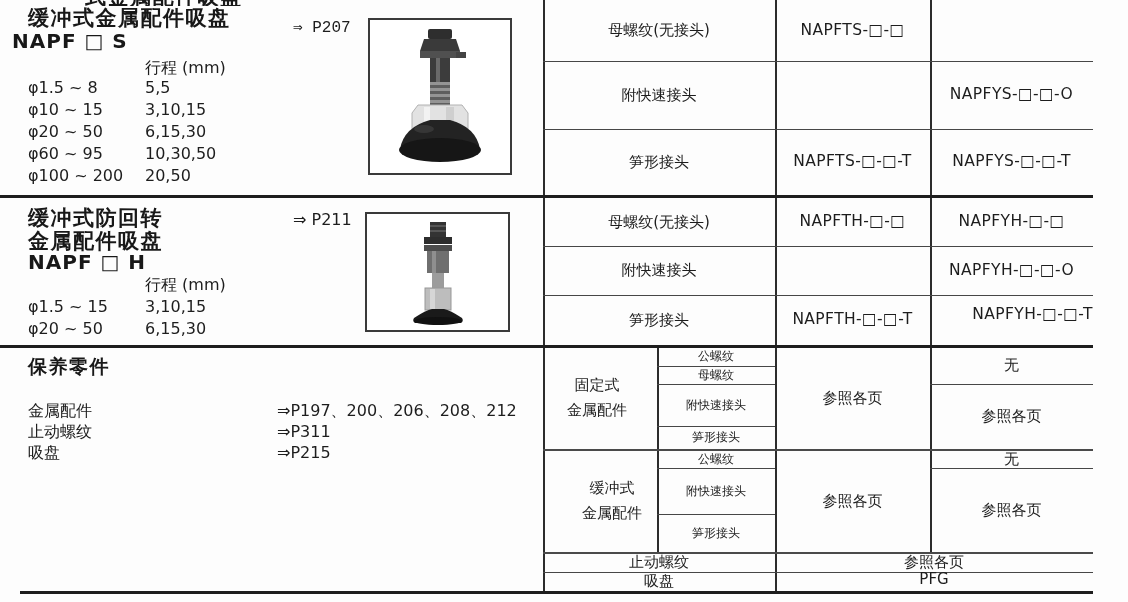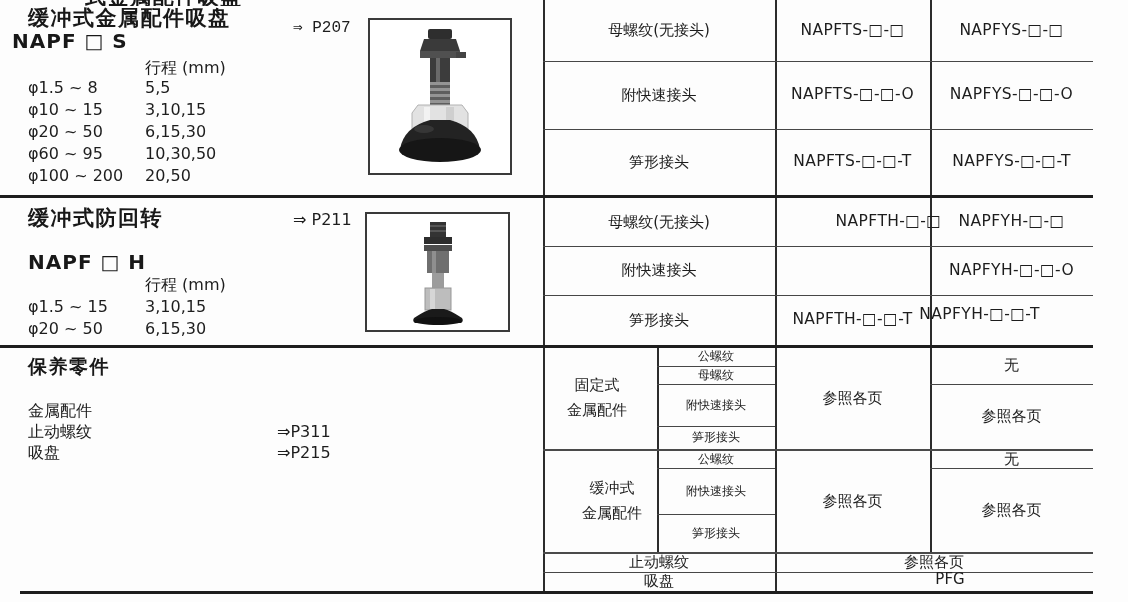--- a/index.html
+++ b/index.html
@@ -65,20 +65,21 @@
   <div class="lft body16" style="left:28px;top:100px;">φ10 ~ 15</div>
   <div class="lft body16" style="left:145px;top:100px;">3,10,15</div>
   <div class="lft body16" style="left:28px;top:122px;">φ20 ~ 50</div>
   <div class="lft body16" style="left:145px;top:122px;">6,15,30</div>
   <div class="lft body16" style="left:28px;top:144px;">φ60 ~ 95</div>
   <div class="lft body16" style="left:145px;top:144px;">10,30,50</div>
   <div class="lft body16" style="left:28px;top:166px;">φ100 ~ 200</div>
   <div class="lft body16" style="left:145px;top:166px;">20,50</div>
 
   <div class="lft title" style="left:28px;top:204px;">缓冲式防回转</div>
+  <div class="lft title" style="left:28px;top:227px;">金属配件吸盘</div>
   <div class="lft model" style="left:28px;top:250px;">NAPF □ H</div>
   <div class="lft body16" style="left:293px;top:210px;">⇒ P211</div>
 
   <div class="photo-box" style="left:365px;top:212px;width:141px;height:116px;">
     <svg width="120" height="106" viewBox="0 0 120 106">
       <rect x="52" y="3" width="16" height="15" fill="#333"></rect>
       <rect x="52" y="6" width="16" height="2" fill="#555"></rect>
       <rect x="52" y="11" width="16" height="2" fill="#555"></rect>
       <rect x="46" y="18" width="28" height="7" fill="#2d2d2d"></rect>
       <rect x="46" y="26" width="28" height="6" fill="#4c4c4c"></rect>
@@ -93,20 +94,21 @@
   </div>
 
   <div class="lft body16" style="left:145px;top:275px;">行程 (mm)</div>
   <div class="lft body16" style="left:28px;top:297px;">φ1.5 ~ 15</div>
   <div class="lft body16" style="left:145px;top:297px;">3,10,15</div>
   <div class="lft body16" style="left:28px;top:319px;">φ20 ~ 50</div>
   <div class="lft body16" style="left:145px;top:319px;">6,15,30</div>
 
   <div class="lft sec-title" style="left:28px;top:354px;">保养零件</div>
   <div class="lft body16" style="left:28px;top:401px;">金属配件</div>
+  <div class="lft body16" style="left:277px;top:401px;">⇒P197、200、206、208、212</div>
   <div class="lft body16" style="left:28px;top:422px;">止动螺纹</div>
   <div class="lft body16" style="left:277px;top:422px;">⇒P311</div>
   <div class="lft body16" style="left:28px;top:443px;">吸盘</div>
   <div class="lft body16" style="left:277px;top:443px;">⇒P215</div>
 
   <div class="vline" style="left:543px;top:0;height:593px;"></div>
   <div class="vline" style="left:775px;top:0;height:593px;"></div>
   <div class="vline" style="left:930px;top:0;height:554px;"></div>
   <div class="vline" style="left:657px;top:347px;height:207px;"></div>
 
@@ -123,40 +125,38 @@
   <div class="hmed" style="left:543px;top:449px;width:550px;"></div>
   <div class="hthin" style="left:657px;top:468px;width:118px;"></div>
   <div class="hthin" style="left:930px;top:468px;width:163px;"></div>
   <div class="hthin" style="left:657px;top:514px;width:118px;"></div>
   <div class="hmed" style="left:543px;top:552px;width:550px;"></div>
   <div class="hthin" style="left:543px;top:572px;width:550px;"></div>
   <div class="hthick" style="left:20px;top:591px;width:1073px;"></div>
 
   <div class="cell t15" style="left:543px;top:0;width:232px;height:61px;">母螺纹(无接头)</div>
   <div class="cell pn" style="left:775px;top:0;width:155px;height:61px;">NAPFTS-□-□</div>
-  <div class="cell pn" style="left:930px;top:0;width:163px;height:61px;">NAPFYS-□-□</div>
 
   <div class="cell t15" style="left:543px;top:61px;width:232px;height:68px;">附快速接头</div>
-  <div class="cell pn" style="left:775px;top:61px;width:155px;height:68px;">NAPFTS-□-□-O</div>
   <div class="cell pn" style="left:930px;top:61px;width:163px;height:68px;">NAPFYS-□-□-O</div>
 
   <div class="cell t15" style="left:543px;top:129px;width:232px;height:66px;">笋形接头</div>
   <div class="cell pn" style="left:775px;top:129px;width:155px;height:66px;">NAPFTS-□-□-T</div>
   <div class="cell pn" style="left:930px;top:129px;width:163px;height:66px;">NAPFYS-□-□-T</div>
 
   <div class="cell t15" style="left:543px;top:198px;width:232px;height:48px;">母螺纹(无接头)</div>
-  <div class="cell pn" style="left:775px;top:198px;width:155px;height:48px;padding-left:36px;">NAPFTH-□-□</div>
+  <div class="cell pn" style="left:775px;top:198px;width:155px;height:48px;">NAPFTH-□-□</div>
   <div class="cell pn" style="left:930px;top:198px;width:163px;height:48px;">NAPFYH-□-□</div>
 
   <div class="cell t15" style="left:543px;top:246px;width:232px;height:49px;">附快速接头</div>
   <div class="cell pn" style="left:930px;top:246px;width:163px;height:49px;">NAPFYH-□-□-O</div>
 
   <div class="cell t15" style="left:543px;top:295px;width:232px;height:50px;">笋形接头</div>
   <div class="cell pn" style="left:775px;top:295px;width:155px;height:50px;">NAPFTH-□-□-T</div>
-  <div class="cell pn" style="left:898px;top:295px;width:163px;height:40px;">NAPFYH-□-□-T</div>
+  <div class="cell pn" style="left:951px;top:295px;width:163px;height:40px;">NAPFYH-□-□-T</div>
 
   <div class="cell t15" style="left:543px;top:347px;width:108px;height:102px;flex-direction:column;line-height:1.7;">
     <span>固定式</span>
     <span>金属配件</span>
   </div>
   <div class="cell t14" style="left:657px;top:347px;width:118px;height:19px;">公螺纹</div>
   <div class="cell t14" style="left:657px;top:366px;width:118px;height:18px;">母螺纹</div>
   <div class="cell t14" style="left:657px;top:384px;width:118px;height:42px;">附快速接头</div>
   <div class="cell t14" style="left:657px;top:426px;width:118px;height:23px;">笋形接头</div>
   <div class="cell t15" style="left:775px;top:347px;width:155px;height:102px;">参照各页</div>
@@ -170,15 +170,15 @@
   <div class="cell t14" style="left:657px;top:450px;width:118px;height:18px;">公螺纹</div>
   <div class="cell t14" style="left:657px;top:468px;width:118px;height:46px;">附快速接头</div>
   <div class="cell t14" style="left:657px;top:514px;width:118px;height:38px;">笋形接头</div>
   <div class="cell t15" style="left:775px;top:450px;width:155px;height:102px;">参照各页</div>
   <div class="cell t15" style="left:930px;top:450px;width:163px;height:18px;">无</div>
   <div class="cell t15" style="left:930px;top:468px;width:163px;height:84px;">参照各页</div>
 
   <div class="cell t15" style="left:543px;top:553px;width:232px;height:19px;">止动螺纹</div>
   <div class="cell t15" style="left:775px;top:553px;width:318px;height:19px;">参照各页</div>
   <div class="cell t15" style="left:543px;top:572px;width:232px;height:19px;">吸盘</div>
-  <div class="cell t15" style="left:775px;top:572px;width:318px;height:14px;margin-left:16px;">PFG</div>
+  <div class="cell t15" style="left:775px;top:572px;width:318px;height:14px;">PFG</div>
 
 </div>
 
 </body></html>

